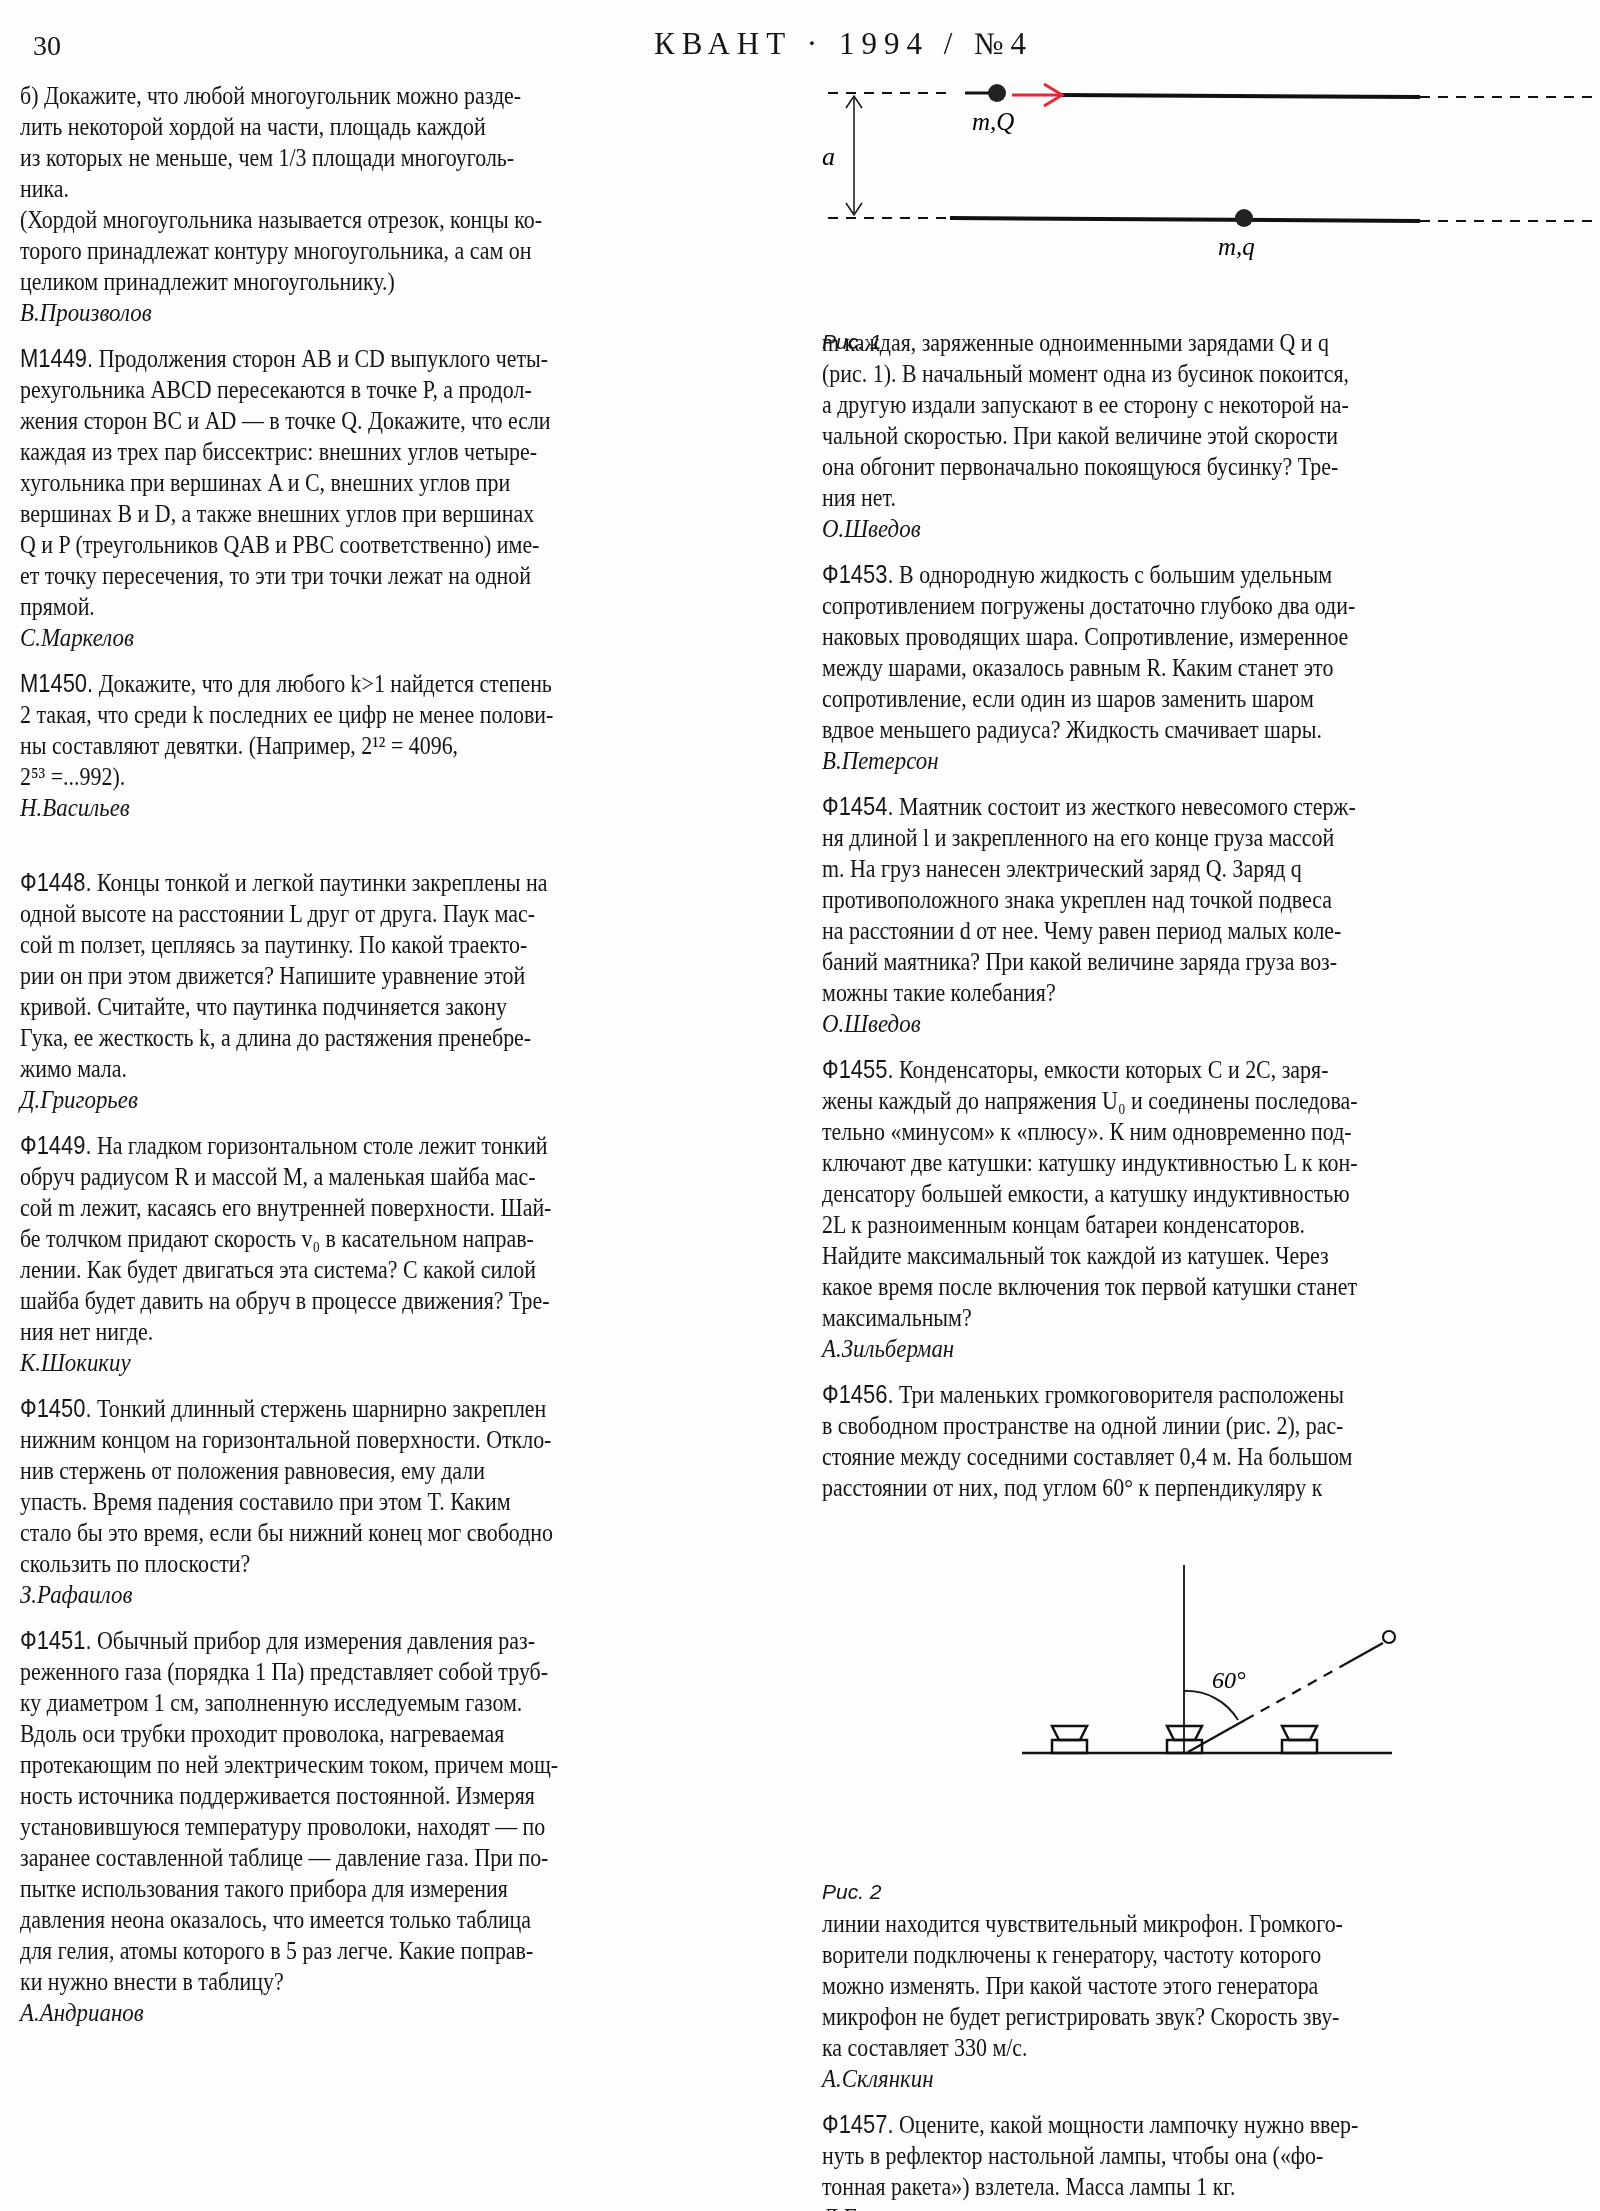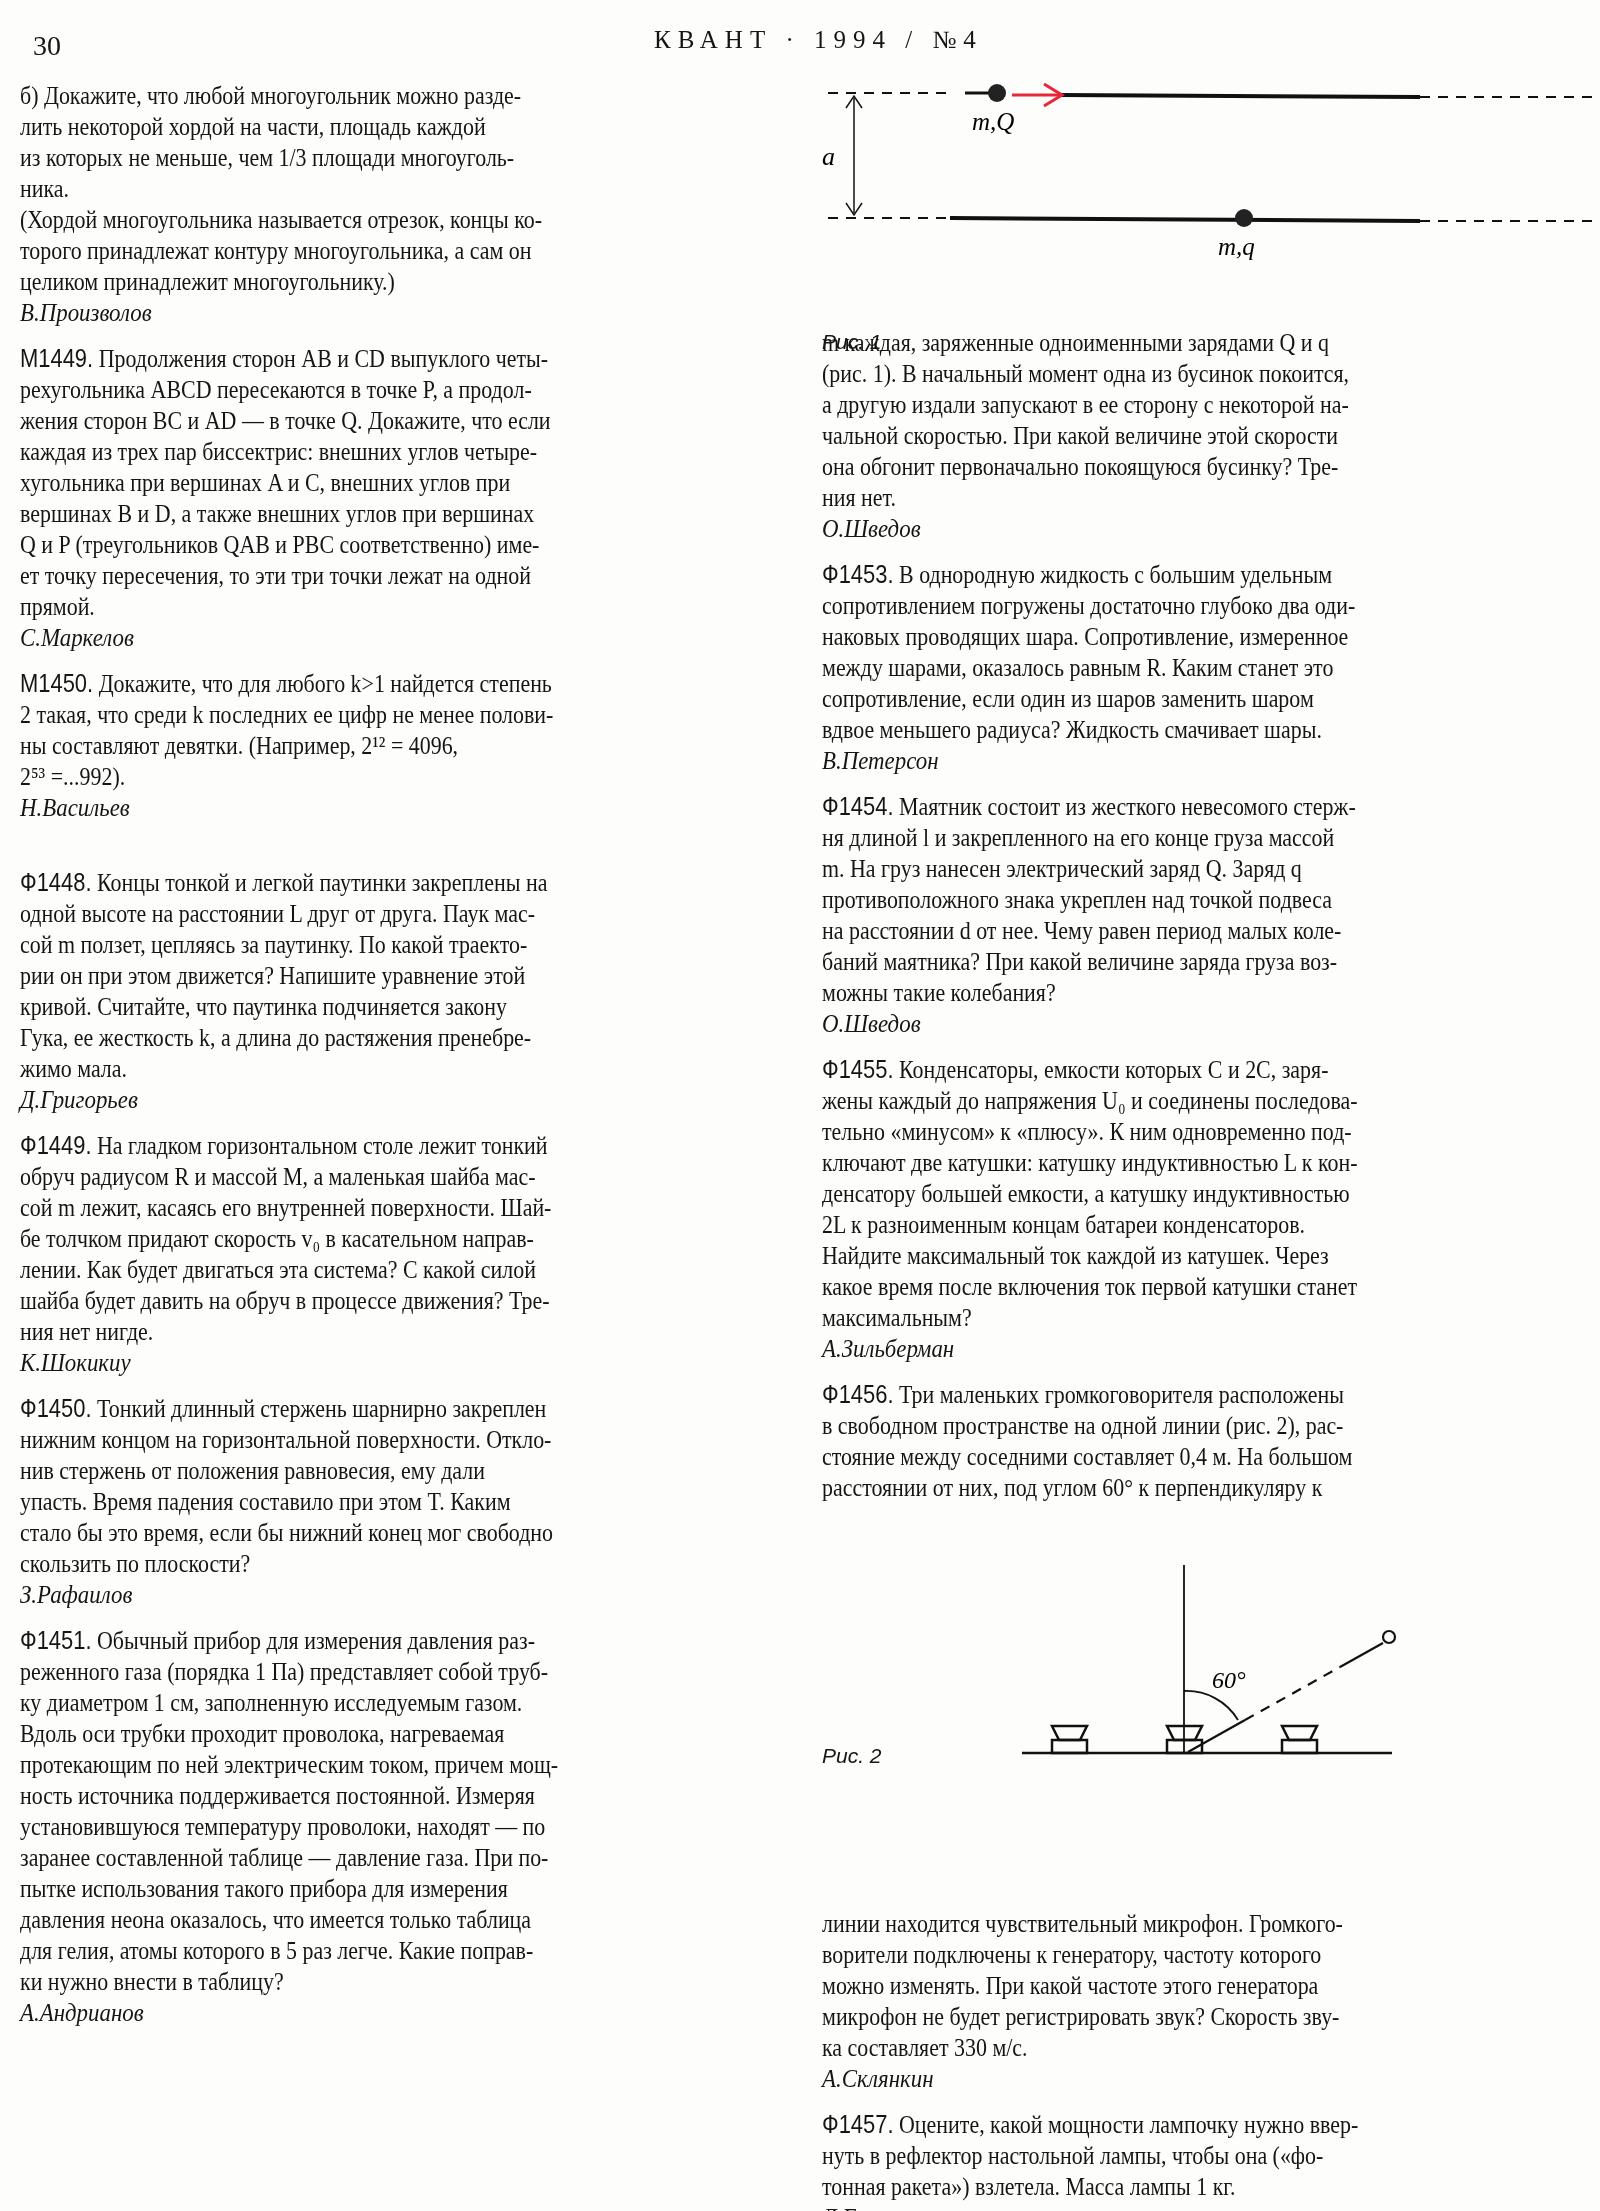--- a/index.html
+++ b/index.html
@@ -2,21 +2,21 @@
 <html><head>
 <meta charset="utf-8">
 <style>
   html, body { margin: 0; padding: 0; }
   body {
     width: 1600px; height: 2211px; position: relative; overflow: hidden;
     background: #fdfdfb; color: #151515;
     font-family: "Liberation Serif", "DejaVu Serif", serif;
   }
   .pagenum { position: absolute; left: 33px; top: 30px; font-size: 28px; }
-  .running-head { position: absolute; left: 654px; top: 26px; font-size: 25px; letter-spacing: 7px; }
+  .running-head { position: absolute; left: 654px; top: 26px; font-size: 31px; letter-spacing: 7px; }
   .col { position: absolute; width: 760px; }
   .col.left { left: 20px; top: 80px; }
   .col.right { left: 822px; top: 327px; }
   .problem { margin: 0 0 15px 0; }
   .problem .ln {
     display: block; font-size: 25.5px; line-height: 31px; white-space: nowrap;
     transform: scaleX(0.86); transform-origin: left center; width: 116%;
   }
   .problem .id { font-family: "Liberation Sans", "DejaVu Sans", sans-serif; }
   .author {
@@ -202,21 +202,21 @@
       <polygon points="282,186 317,186 310,200 289,200"></polygon>
     </g>
   </g>
   <line x1="188" y1="212" x2="245" y2="180" stroke="#111" stroke-width="2.2"></line>
   <line x1="245" y1="180" x2="340" y2="127" stroke="#111" stroke-width="2.2" stroke-dasharray="10 8"></line>
   <line x1="340" y1="127" x2="383" y2="103" stroke="#111" stroke-width="2.2"></line>
   <circle cx="389" cy="97" r="6" fill="none" stroke="#111" stroke-width="2.2"></circle>
   <path d="M184 151 A60 60 0 0 1 238 180" fill="none" stroke="#111" stroke-width="1.8"></path>
   <text x="212" y="148" font-size="24">60°</text>
 </svg>
-<div class="caption" style="left:822px;top:1704px">Рис. 2</div>
+<div class="caption" style="left:822px;top:1840px">Рис. 2</div>
 
 <div class="col right" style="top:1908px" id="right-col-2">
     <div class="problem">
       <span class="ln"><span>линии находится чувствительный микрофон. Громкого-</span></span>
       <span class="ln"><span>ворители подключены к генератору, частоту которого</span></span>
       <span class="ln"><span>можно изменять. При какой частоте этого генератора</span></span>
       <span class="ln"><span>микрофон не будет регистрировать звук? Скорость зву-</span></span>
       <span class="ln"><span>ка составляет 330 м/с.</span></span>
       <span class="author">А.Склянкин</span>
     </div>

